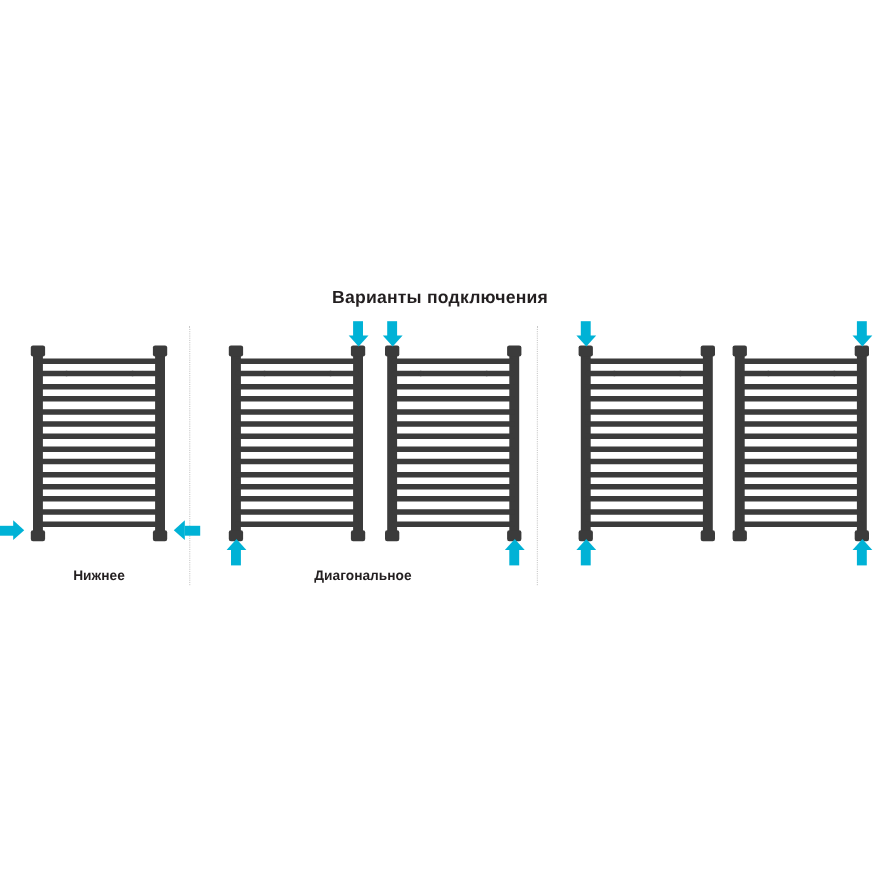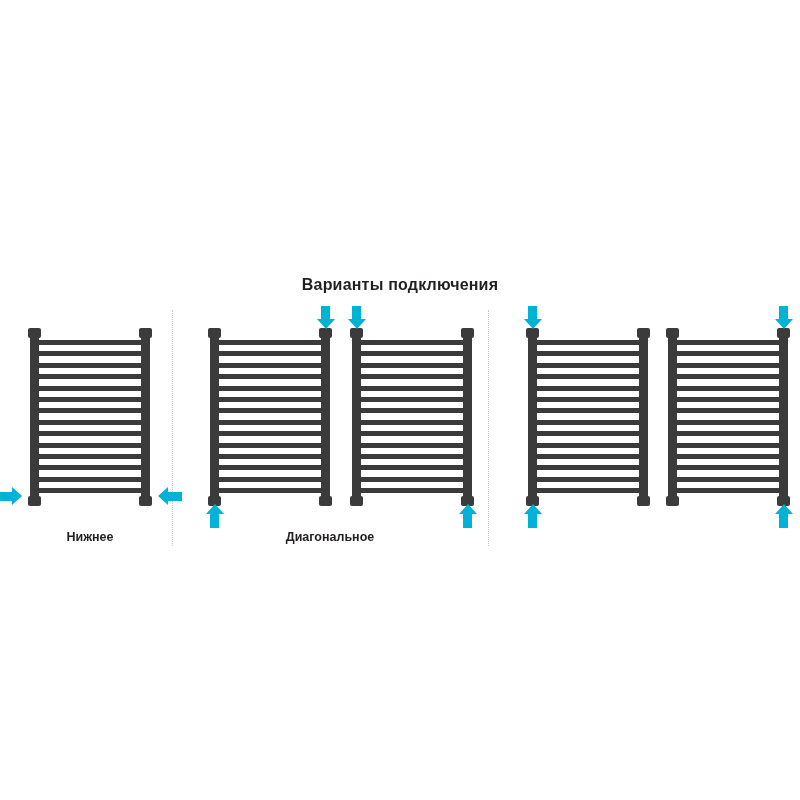--- a/index.html
+++ b/index.html
@@ -11,21 +11,21 @@
     width: 800px;
     height: 800px;
     font-family: "Liberation Sans", sans-serif;
     color: #231f20;
     position: relative;
     overflow: hidden;
   }
   #canvas {
     position: absolute;
     left: 0;
-    top: 14px;
+    top: 0;
     width: 800px;
     height: 580px;
   }
   .title {
     position: absolute;
     left: 0;
     top: 262px;
     width: 800px;
     text-align: center;
     font-size: 16px;

